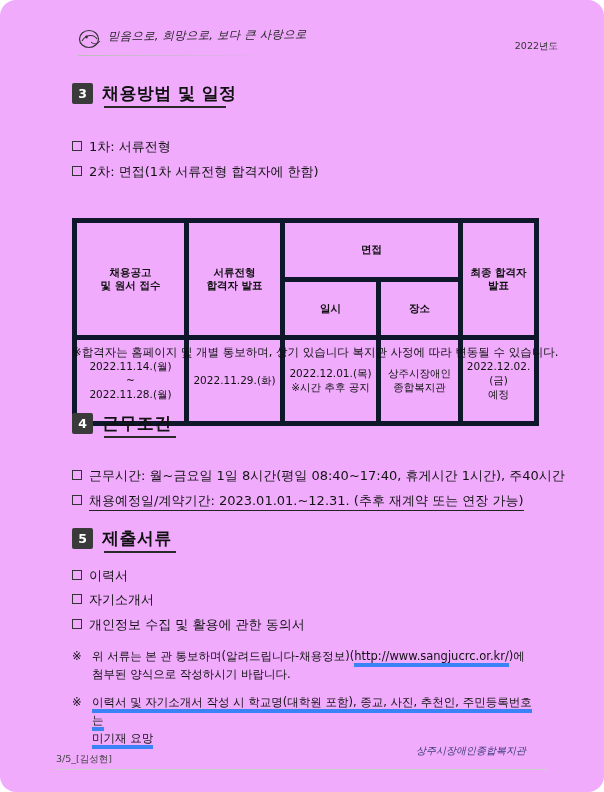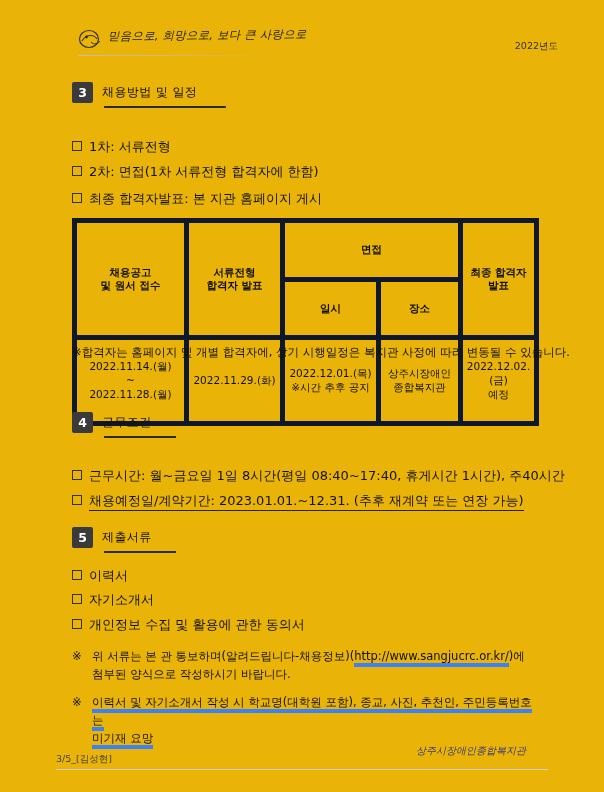--- a/index.html
+++ b/index.html
@@ -13,21 +13,22 @@
     font-family: "DejaVu Sans", "Liberation Sans", sans-serif;
     color: #1a1a1a;
     position: relative;
     overflow: hidden;
   }
   .page {
     position: relative;
     width: 604px;
     height: 792px;
     box-sizing: border-box;
-    background: #eab308;
+    background: #f0abfc;
+    border-radius: 16px;
   }
 
   
   .header {
     position: absolute;
     top: 26px;
     left: 0;
     width: 604px;
     height: 34px;
   }
@@ -81,22 +82,22 @@
     color: #fff;
     font-size: 12.5px;
     font-weight: bold;
     display: flex;
     align-items: center;
     justify-content: center;
     border-radius: 2px;
     flex: none;
   }
   .sec-title {
-    font-size: 12px;
-    font-weight: normal;
+    font-size: 17px;
+    font-weight: bold;
     color: #111;
     letter-spacing: 0.4px;
   }
   .sec-underline {
     position: absolute;
     left: 100px;
     height: 1.5px;
     background: #2a2a2a;
   }
 
@@ -228,24 +229,20 @@
   </div>
   <div class="sec-underline" style="top:106px; left:104px; width:122px;"></div>
 
   <div class="chk-line" style="top:138px;">
     <span class="chk-box"></span>
     <span class="chk-text">1차: 서류전형</span>
   </div>
   <div class="chk-line" style="top:163px;">
     <span class="chk-box"></span>
     <span class="chk-text">2차: 면접(1차 서류전형 합격자에 한함)</span>
-  </div>
-  <div class="chk-line" style="top:190px;">
-    <span class="chk-box"></span>
-    <span class="chk-text">최종 합격자발표: 본 지관 홈페이지 게시</span>
   </div>
 
   <div class="tbl-wrap">
     <table class="sched">
       <colgroup>
         <col style="width:112px">
         <col style="width:96px">
         <col style="width:96px">
         <col style="width:82px">
         <col style="width:76px">
@@ -287,21 +284,21 @@
         </td>
         <td>
           <span>2022.12.02.(금)</span><br>
           <span>예정</span>
         </td>
       </tr>
     </tbody>
       </table>
   </div>
 
-  <div class="note-line" style="top:345px;">※합격자는 홈페이지 및 개별 합격자에, 상기 시행일정은 복지관 사정에 따라 변동될 수 있습니다.</div>
+  <div class="note-line" style="top:345px;">※합격자는 홈페이지 및 개별 통보하며, 상기 있습니다 복지관 사정에 따라 변동될 수 있습니다.</div>
 
   <div class="section-head" style="top:412px;">
     <div class="sec-num">4</div>
     <div class="sec-title">근무조건</div>
   </div>
   <div class="sec-underline" style="top:436px; left:104px; width:72px;"></div>
 
   <div class="chk-line" style="top:467px;">
     <span class="chk-box"></span>
     <span class="chk-text">근무시간: 월~금요일 1일 8시간(평일 08:40~17:40, 휴게시간 1시간), 주40시간</span>

